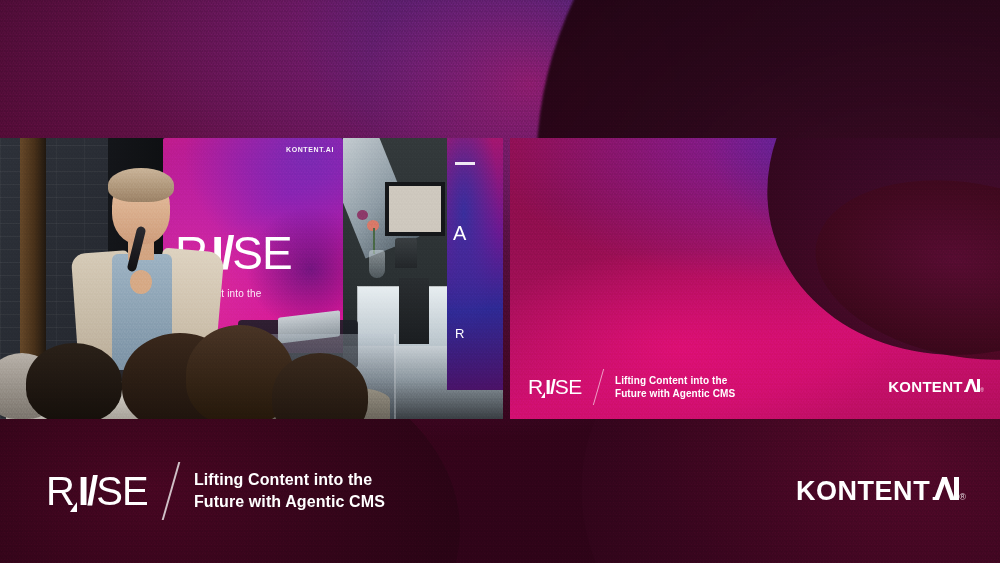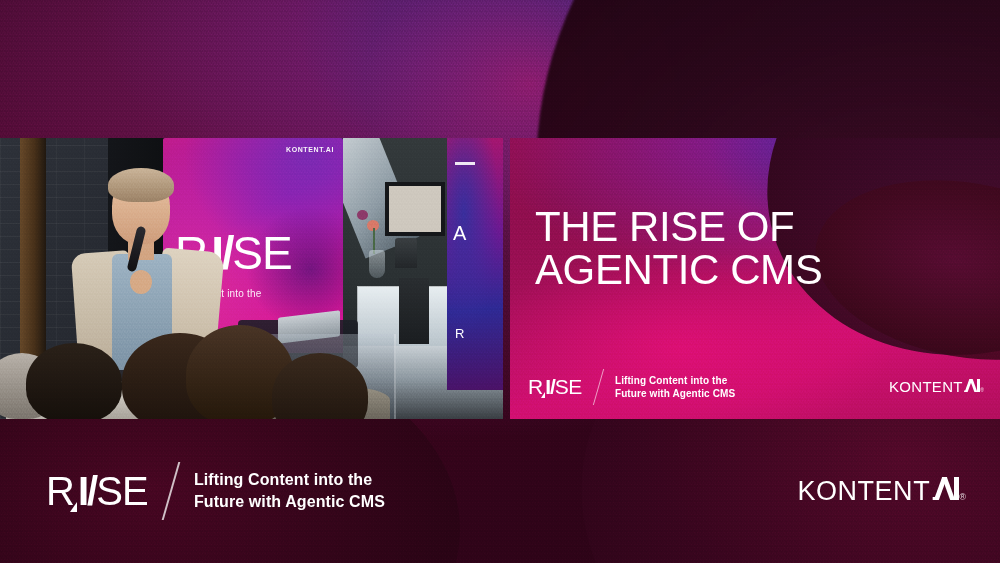--- a/index.html
+++ b/index.html
@@ -313,21 +313,21 @@
   .rise{ display:inline-flex; align-items:flex-end; color:#fff; white-space:nowrap; }
   .rise .r-a{ font-weight:300; letter-spacing:-.02em; }
   .rise .r-tick{
     display:inline-block; position:relative; top:-0.06em;
     width:0; height:0; margin:0 .02em 0 -.10em;
   }
   .rise .r-bold{ font-weight:900; letter-spacing:-.05em; }
   .rise .r-b{ font-weight:300; letter-spacing:-.02em; }
 
   .ktlogo{ display:inline-flex; align-items:baseline; color:#fff; white-space:nowrap; }
-  .ktlogo .kt-word{ font-weight:400; letter-spacing:.02em; }
+  .ktlogo .kt-word{ font-weight:700; letter-spacing:.02em; }
   .ktlogo .kt-dot{ font-weight:400; }
   .ktlogo .kt-ai{ display:inline-flex; align-items:flex-end; margin-left:.02em; }
   .ktlogo .kt-slash{
     display:inline-block; background:#fff; transform:skewX(-20deg);
   }
   .ktlogo .kt-bar{ display:inline-block; background:#fff; }
   .ktlogo .kt-tm{ font-size:.34em; vertical-align:super; opacity:.85; }
 </style>
 </head>
 <body>
@@ -412,24 +412,20 @@
       <div class="grain" style="opacity:.22;"></div>
     </div>
 
     <div class="slide">
       <div class="sl-bluewash"></div>
       <div class="sl-pinkwash"></div>
       <div class="sl-lens"></div>
       <div class="sl-lens2"></div>
       <div class="grain" style="opacity:.3;"></div>
 
-      <div class="sl-title">
-        <div>THE RISE OF</div>
-        <div>AGENTIC CMS</div>
-      </div>
 
       <div class="sl-footer">
         <div class="sl-foot-left">
           <span class="rise" style="font-size:21px;">
             <span class="r-a">R</span>
             <span class="r-tick" style="border-left:4px solid transparent;border-bottom:6px solid #fff;top:-1px;margin-left:-2px;"></span>
             <span class="r-bold">I/</span>
             <span class="r-b">SE</span>
           </span>
           <span class="sl-div"></span>

